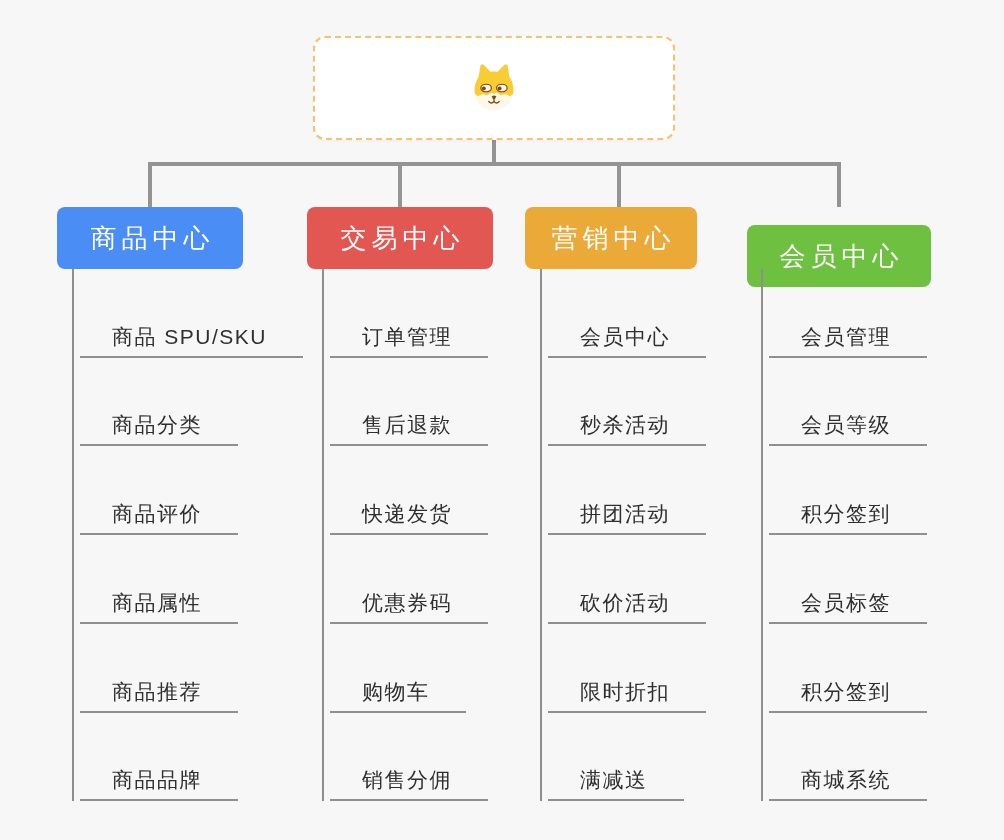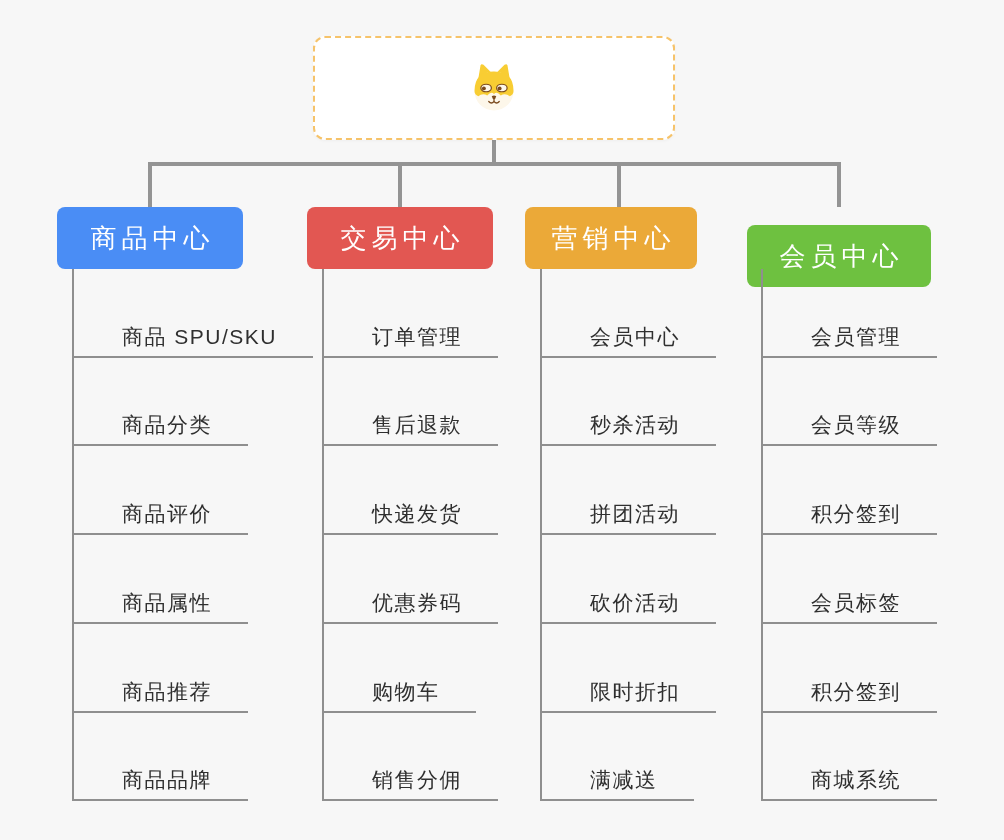--- a/index.html
+++ b/index.html
@@ -42,23 +42,23 @@
   .b4{left:747px;width:184px;margin-top:18px;}
 
   
   .trunk{position:absolute;top:269px;width:2px;height:532px;background:#8f8f8f;}
   .t1{left:72px}.t2{left:322px}.t3{left:540px}.t4{left:761px}
 
   .col{position:absolute;top:0;width:0;height:0;}
   .c1{left:72px}.c2{left:322px}.c3{left:540px}.c4{left:761px}
 
   .item{
-    position:absolute;left:0;white-space:nowrap;
+    position:absolute;left:8px;white-space:nowrap;
     font-size:21px;line-height:26px;color:#2f2f2f;letter-spacing:1.5px;
-    padding:0 36px 6px 50px;border-bottom:2px solid #8f8f8f;cursor:pointer;
+    padding:0 36px 6px 32px;border-bottom:2px solid #8f8f8f;cursor:pointer;
   }
   .item:nth-child(1){top:324px}
   .item:nth-child(2){top:412px}
   .item:nth-child(3){top:501px}
   .item:nth-child(4){top:590px}
   .item:nth-child(5){top:679px}
   .item:nth-child(6){top:767px}
 </style>
 </head>
 <body>

